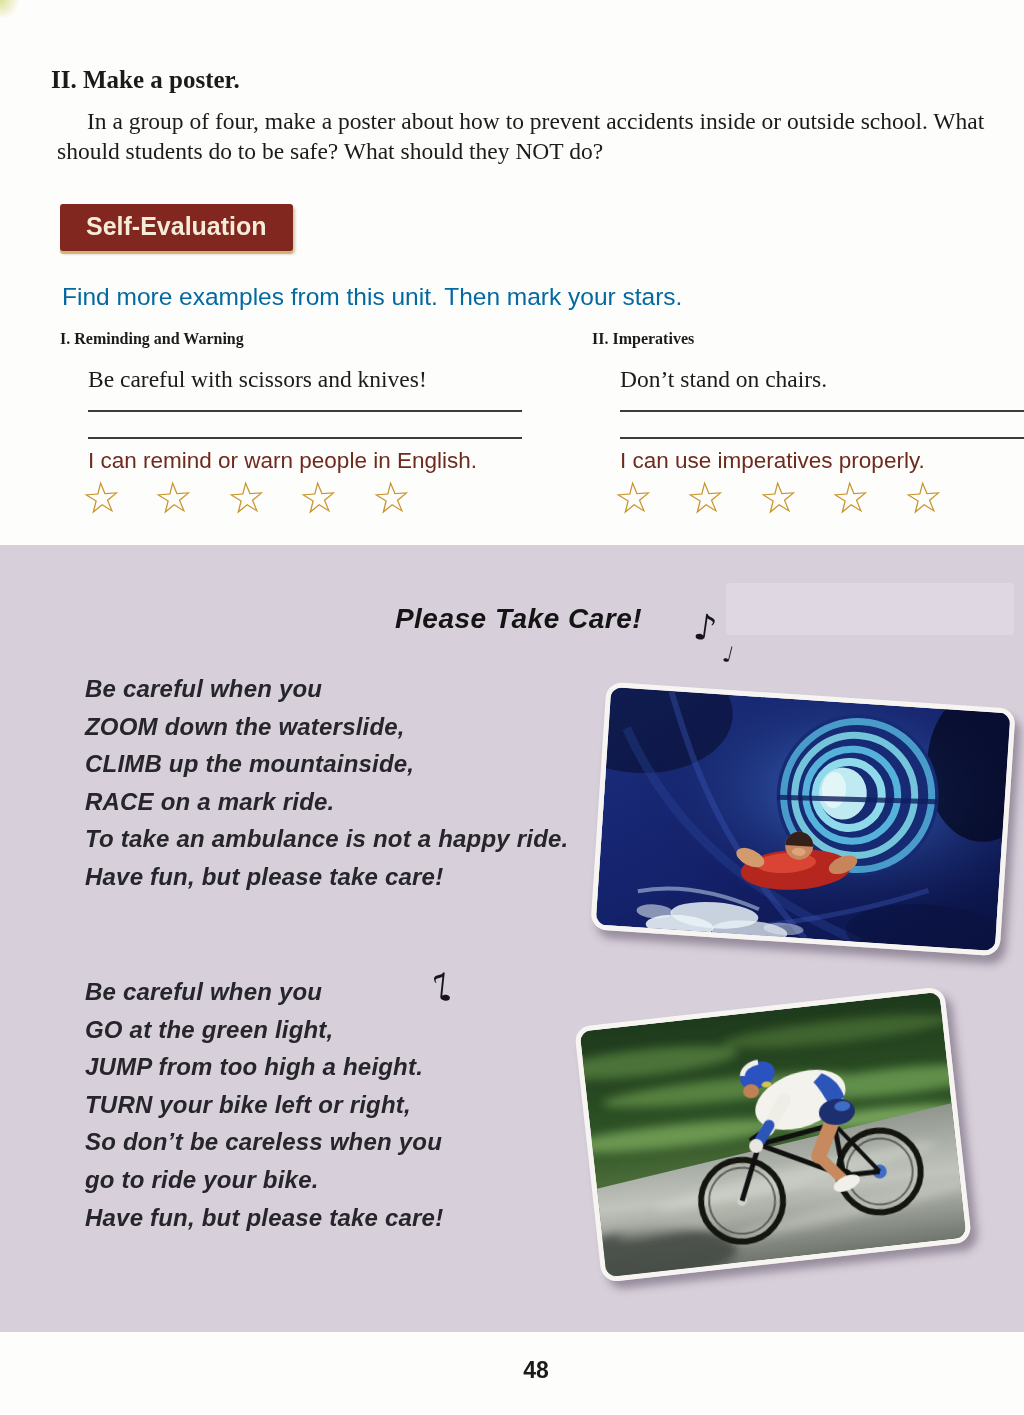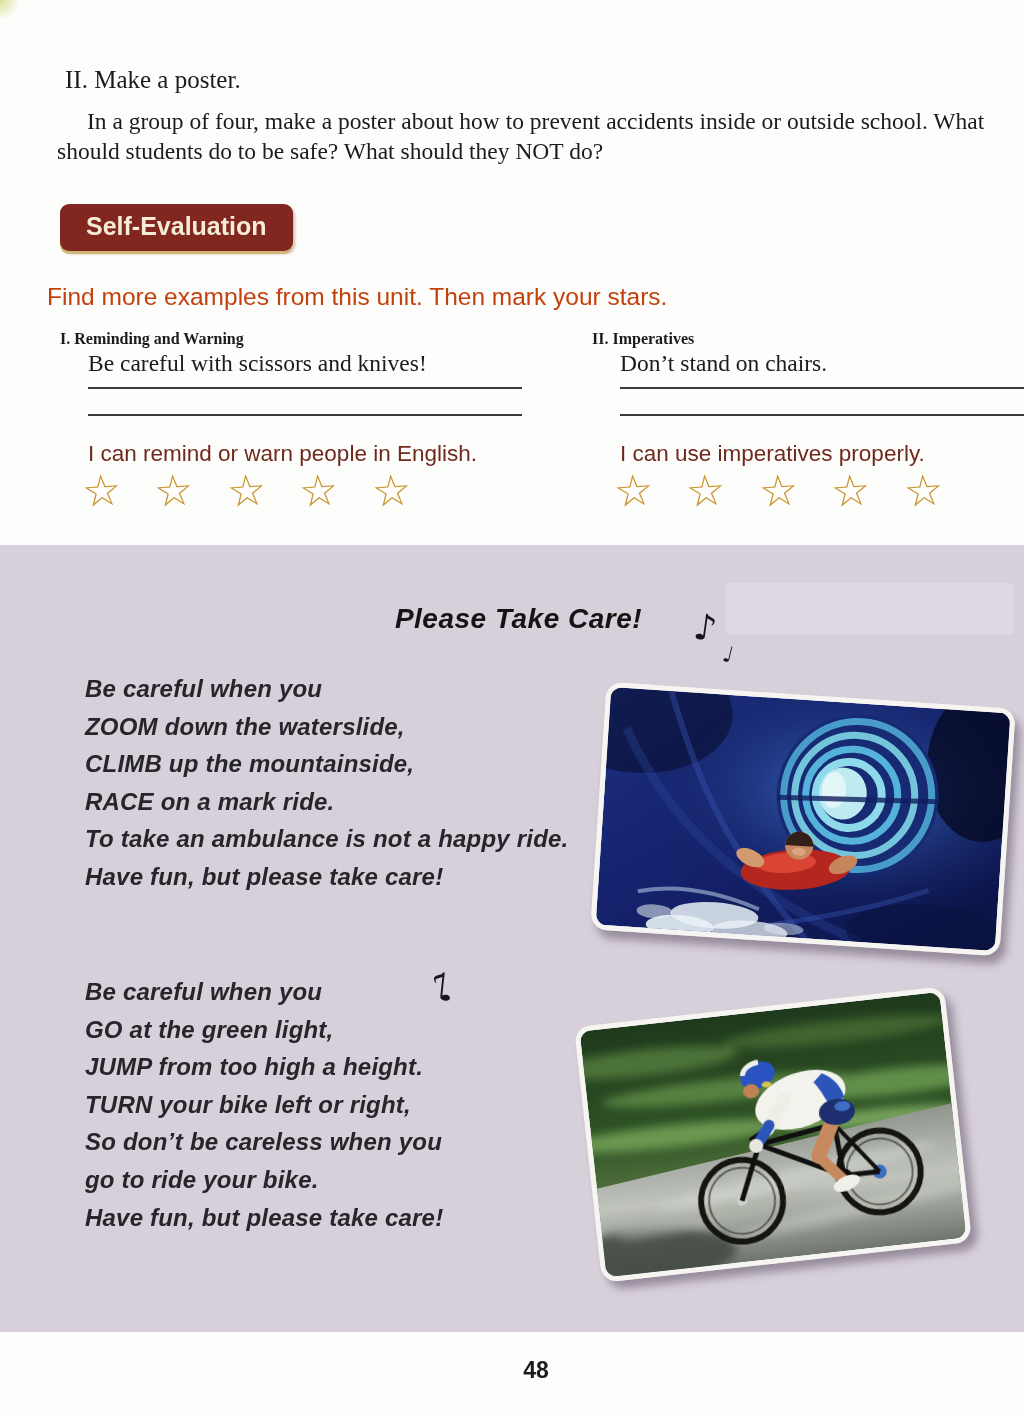--- a/index.html
+++ b/index.html
@@ -9,55 +9,55 @@
     background:#fdfdfc; overflow:hidden; margin:0 auto;
     font-family:"Liberation Serif", serif; color:#1b1b1b;
   }
   .scan-smudge {
     position:absolute; left:0; top:0; width:22px; height:18px;
     background:radial-gradient(circle at 0 0, rgba(190,200,60,0.55), rgba(190,200,60,0) 70%);
   }
 
   
   .mp-heading {
-    position:absolute; left:65px; top:66px;
-    font-size:25px; font-weight:normal;
+    position:absolute; left:51px; top:66px;
+    font-size:25px; font-weight:bold;
   }
   .mp-body {
     position:absolute; left:57px; top:106px; width:958px;
     font-size:23.5px; line-height:30px; text-indent:30px;
   }
 
   
   .banner {
     position:absolute; left:60px; top:204px;
     background:#82271f; color:#f5ecd8;
     font-family:"Liberation Sans", sans-serif; font-weight:bold; font-size:25px;
-    padding:8px 26px 10px 26px; border-radius:9px;
+    padding:8px 26px 10px 26px; border-radius:3px;
     box-shadow:0 3px 0 rgba(205,178,106,0.85), 2px 3px 3px rgba(120,90,40,0.35);
   }
   .sev-instruction {
-    position:absolute; left:47px; top:283px;
-    font-family:"Liberation Sans", sans-serif; font-size:24.5px; color:#c2410c;
+    position:absolute; left:62px; top:283px;
+    font-family:"Liberation Sans", sans-serif; font-size:24.5px; color:#0369a1;
   }
   .col { position:absolute; top:330px; }
   .col-left  { left:60px;  width:462px; }
   .col-right { left:592px; width:453px; }
   .col h3 { font-size:16px; font-weight:bold; }
   .written-line {
-    margin-left:28px; margin-top:2px; padding-bottom:10px;
+    margin-left:28px; margin-top:18px; padding-bottom:17px;
     border-bottom:2px solid #3c3c3c;
     font-size:23.5px;
   }
   .blank-line {
     margin-left:28px; height:27px;
     border-bottom:2px solid #3c3c3c;
   }
   .statement {
-    margin-left:28px; margin-top:25px;
+    margin-left:28px; margin-top:9px;
     font-family:"Liberation Sans", sans-serif; font-size:22.5px; color:#6f2a1d;
   }
   .stars { margin-left:22px; margin-top:0px; white-space:nowrap; }
   .star {
     display:inline-block; font-size:44px; line-height:48px;
     color:#c9952e; margin-right:33px;
     font-family:"DejaVu Sans", sans-serif;
     transform:rotate(-4deg); cursor:pointer;
   }
 

